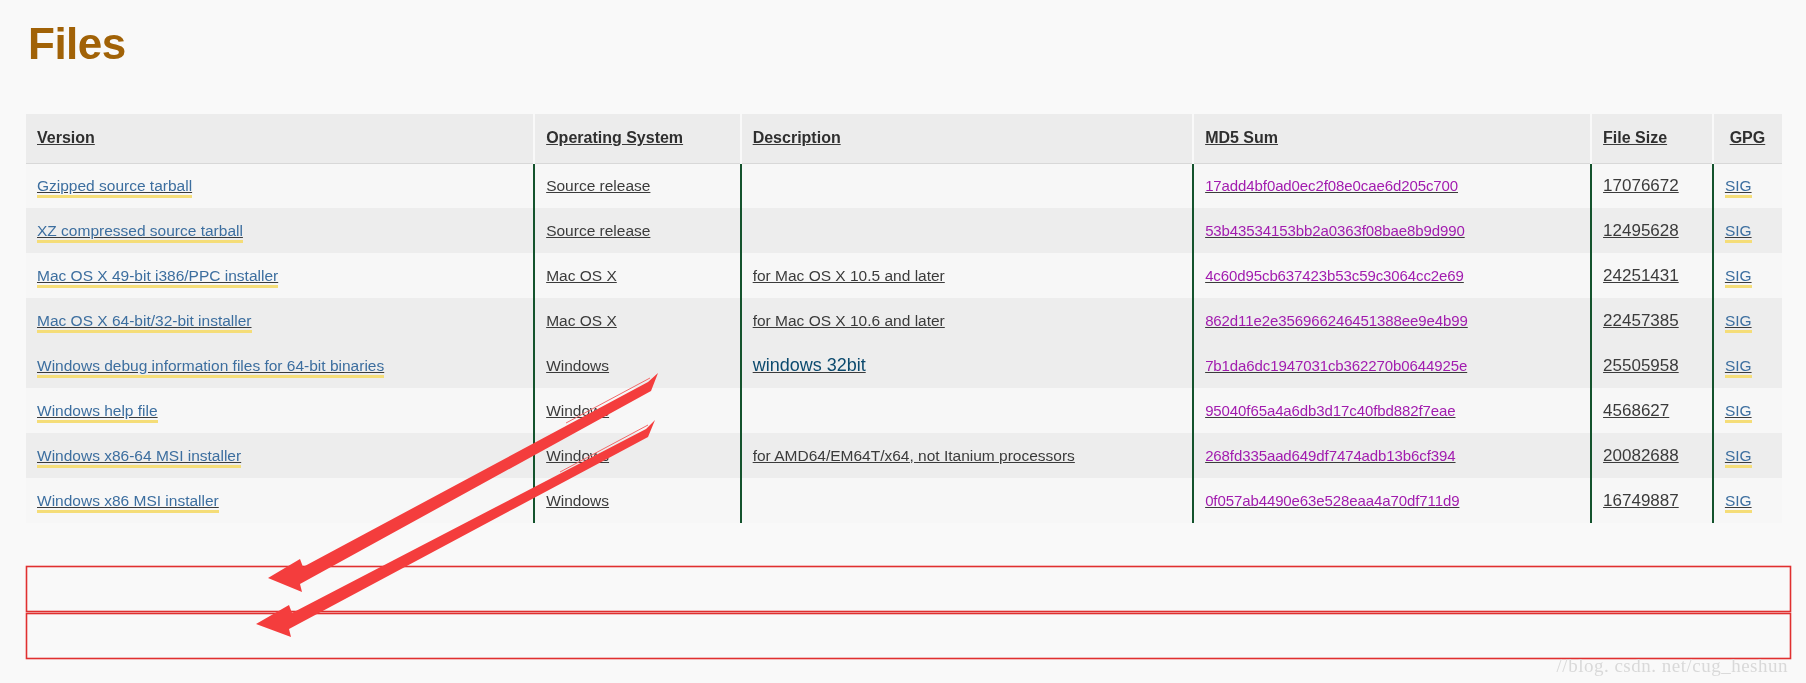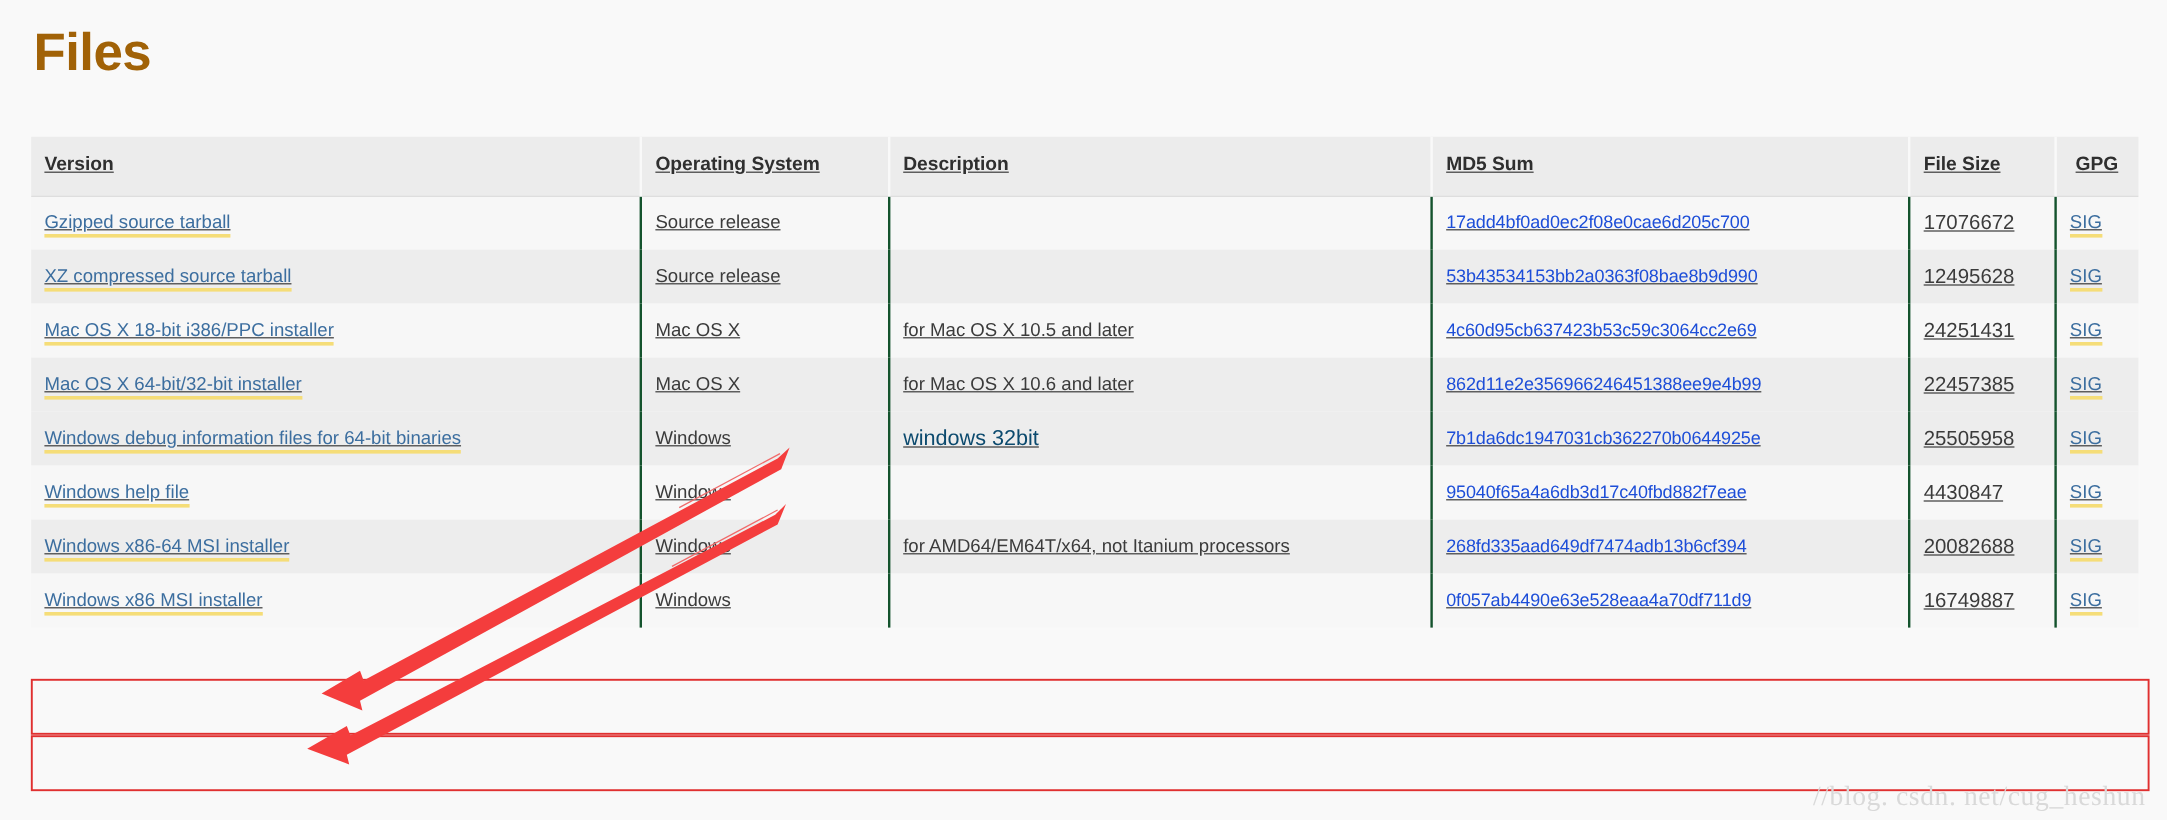--- a/index.html
+++ b/index.html
@@ -70,21 +70,21 @@
   .col-size    { width: 105px; }
   .col-gpg     { width: 58px; }
 
   a.dl {
     color: #3c6e9f;
     text-decoration: none;
     border-bottom: 3px solid #f5dd78;
     padding-bottom: 1px;
     font-size: 15.5px;
   }
-  .md5 { font-size: 15px; color: #1d4ed8; letter-spacing: -0.1px; }
+  .md5 { font-size: 15px; color: #a21caf; letter-spacing: -0.1px; }
   .size { font-size: 17px; }
 
   .annot-text {
     color: #ff2b2b;
     font-size: 18px;
     white-space: nowrap;
   }
 
   
   .overlay {
@@ -92,21 +92,21 @@
     left: 0; top: 0;
     width: 1806px; height: 683px;
     pointer-events: none;
   }
 
   .watermark {
     position: absolute;
     right: 18px;
     bottom: 6px;
     font-family: "Liberation Serif", serif;
-    font-size: 23px;
+    font-size: 19px;
     color: #d9d9d9;
     letter-spacing: 0.5px;
     white-space: nowrap;
   }
 </style>
 </head>
 <body>
 
 <div id="root">
 
@@ -142,21 +142,21 @@
         </tr>
         <tr class="even">
           <td><a class="dl" href="#">XZ compressed source tarball</a></td>
           <td>Source release</td>
           <td></td>
           <td class="md5">53b43534153bb2a0363f08bae8b9d990</td>
           <td class="size">12495628</td>
           <td><a class="dl" href="#">SIG</a></td>
         </tr>
         <tr class="odd">
-          <td><a class="dl" href="#">Mac OS X 18-bit i386/PPC installer</a></td>
+          <td><a class="dl" href="#">Mac OS X 49-bit i386/PPC installer</a></td>
           <td>Mac OS X</td>
           <td><span>for Mac OS X 10.5 and later</span></td>
           <td class="md5">4c60d95cb637423b53c59c3064cc2e69</td>
           <td class="size">24251431</td>
           <td><a class="dl" href="#">SIG</a></td>
         </tr>
         <tr class="even">
           <td><a class="dl" href="#">Mac OS X 64-bit/32-bit installer</a></td>
           <td>Mac OS X</td>
           <td><span>for Mac OS X 10.6 and later</span></td>
@@ -170,21 +170,21 @@
           <td><span class="annot-text" style="color: #0c4a6e; margin-top: 24px;">windows 32bit</span></td>
           <td class="md5">7b1da6dc1947031cb362270b0644925e</td>
           <td class="size">25505958</td>
           <td><a class="dl" href="#">SIG</a></td>
         </tr>
         <tr class="odd">
           <td><a class="dl" href="#">Windows help file</a></td>
           <td>Windows</td>
           <td></td>
           <td class="md5">95040f65a4a6db3d17c40fbd882f7eae</td>
-          <td class="size">4430847</td>
+          <td class="size">4568627</td>
           <td><a class="dl" href="#">SIG</a></td>
         </tr>
         <tr class="even">
           <td><a class="dl" href="#">Windows x86-64 MSI installer</a></td>
           <td>Windows</td>
           <td><span>for AMD64/EM64T/x64, not Itanium processors</span></td>
           <td class="md5">268fd335aad649df7474adb13b6cf394</td>
           <td class="size">20082688</td>
           <td><a class="dl" href="#">SIG</a></td>
         </tr>

